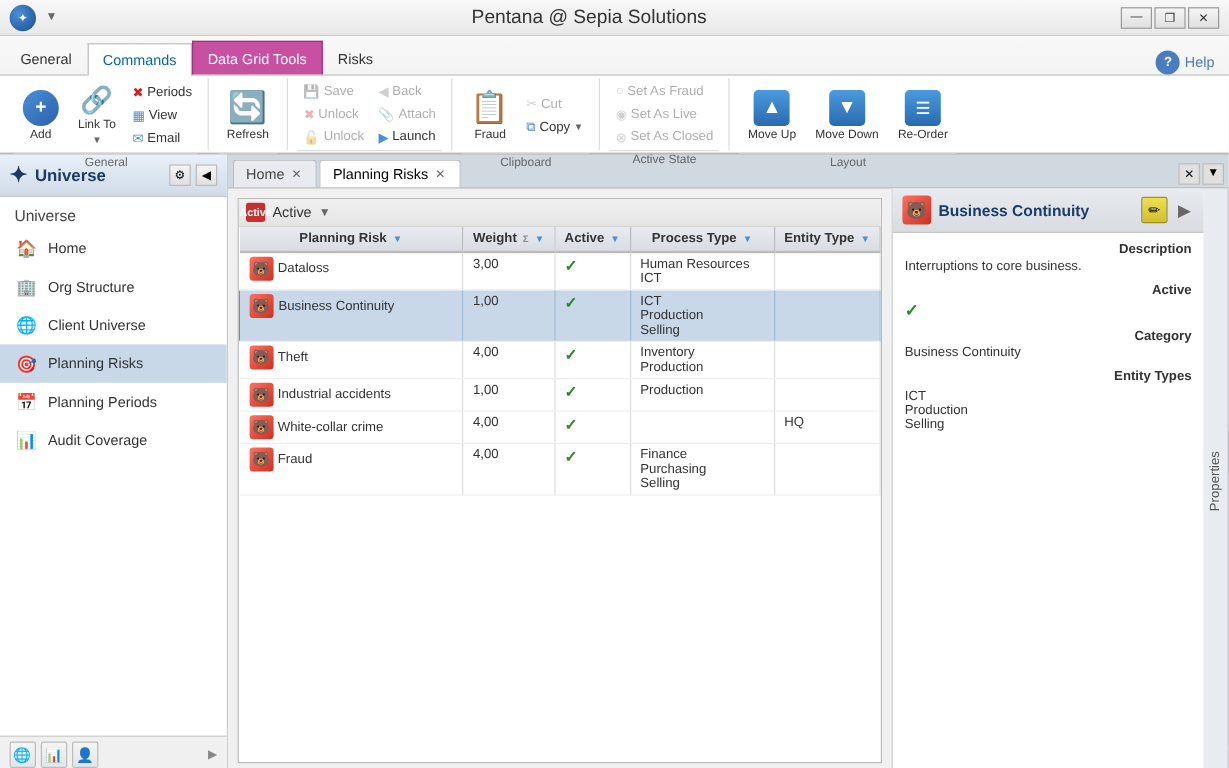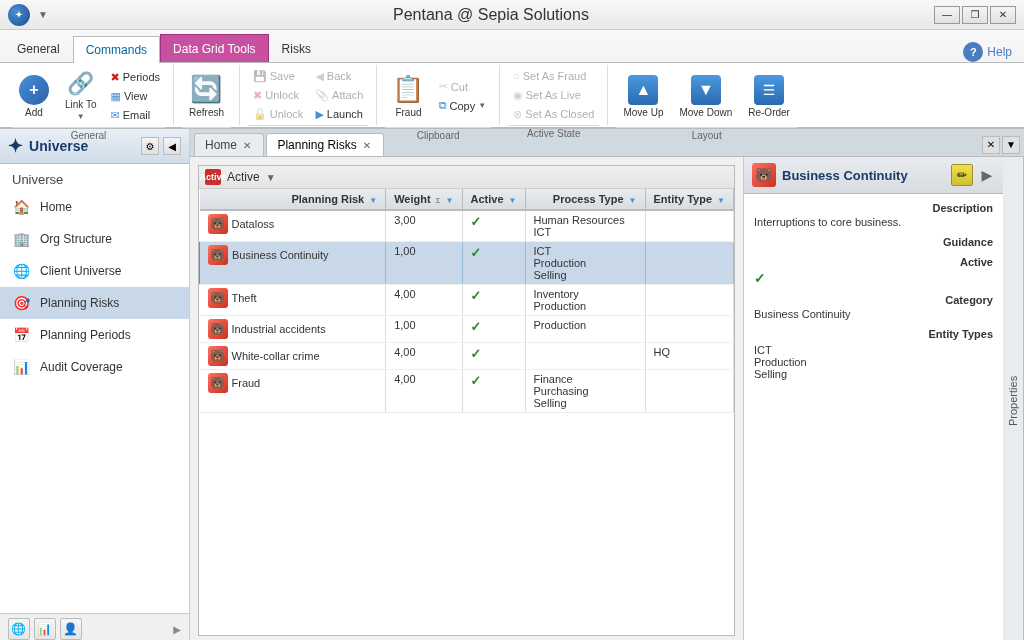--- a/index.html
+++ b/index.html
@@ -81,21 +81,21 @@
     .tab-area-btn { width: 18px; height: 18px; border: 1px solid #bbb; background: #e0e0e0; cursor: pointer; display: flex; align-items: center; justify-content: center; font-size: 10px; }
 
     
     .grid-container { background: white; margin: 4px; border: 1px solid #bbb; flex: 1; display: flex; flex-direction: column; overflow: hidden; }
     .grid-filter-bar { background: linear-gradient(to bottom, #f0f0f0, #e4e4e4); padding: 3px 6px; display: flex; align-items: center; gap: 6px; border-bottom: 1px solid #ccc; }
     .filter-label { font-size: 12px; color: #333; }
     .filter-chevron { font-size: 10px; color: #666; }
 
     .grid-table { width: 100%; border-collapse: collapse; }
     .grid-header { background: linear-gradient(to bottom, #e8ecf0, #d8dce0); }
-    .grid-header th { padding: 4px 8px; text-align: right; font-size: 11px; font-weight: 600; color: #333; border-right: 1px solid #bbb; border-bottom: 2px solid #bbb; position: relative; white-space: nowrap; }
+    .grid-header th { padding: 4px 8px; text-align: center; font-size: 11px; font-weight: 600; color: #333; border-right: 1px solid #bbb; border-bottom: 2px solid #bbb; position: relative; white-space: nowrap; }
     .grid-header th .sort-icon { font-size: 8px; color: #888; margin-left: 2px; }
     .grid-header th .filter-icon { font-size: 8px; color: #4a90d9; margin-left: 2px; }
 
     .grid-row td { padding: 3px 8px; border-right: 1px solid #ddd; border-bottom: 1px solid #eee; font-size: 11px; color: #333; vertical-align: top; }
     .grid-row.selected { background: #c8d8e8 !important; border: 1px solid #6090c0; }
     .grid-row.selected td { border-right: 1px solid #9abbd8; }
     .risk-icon { width: 20px; height: 20px; background: linear-gradient(135deg, #ff6040, #cc2010); border-radius: 3px; display: inline-flex; align-items: center; justify-content: center; font-size: 12px; }
     .checkmark { color: #2a8a2a; font-weight: bold; font-size: 13px; }
 
     
@@ -490,21 +490,20 @@
         <div class="properties-header">
           <div class="risk-icon" style="background: linear-gradient(135deg, #ff7060, #cc3020); width: 24px; height: 24px; font-size: 14px; flex-shrink: 0;">🐻</div>
           <span class="properties-title">Business Continuity</span>
           <div class="properties-btn">✏</div>
           <div style="width: 16px; height: 16px; cursor: pointer; display: flex; align-items: center; justify-content: center; font-size: 14px; color: #666;">▶</div>
         </div>
         <div class="properties-content">
           <div class="prop-label">Description</div>
           <div class="prop-value">Interruptions to core business.</div>
 
-          <div class="prop-label">Guidance</div>
           <div class="prop-value"></div>
 
           <div class="prop-label">Active</div>
           <div class="prop-value" style="color: #2a8a2a; font-size: 14px; font-weight: bold;">✓</div>
 
           <div class="prop-label">Category</div>
           <div class="prop-value">Business Continuity</div>
 
           <div class="prop-label">Entity Types</div>
           <div class="prop-value"></div>

